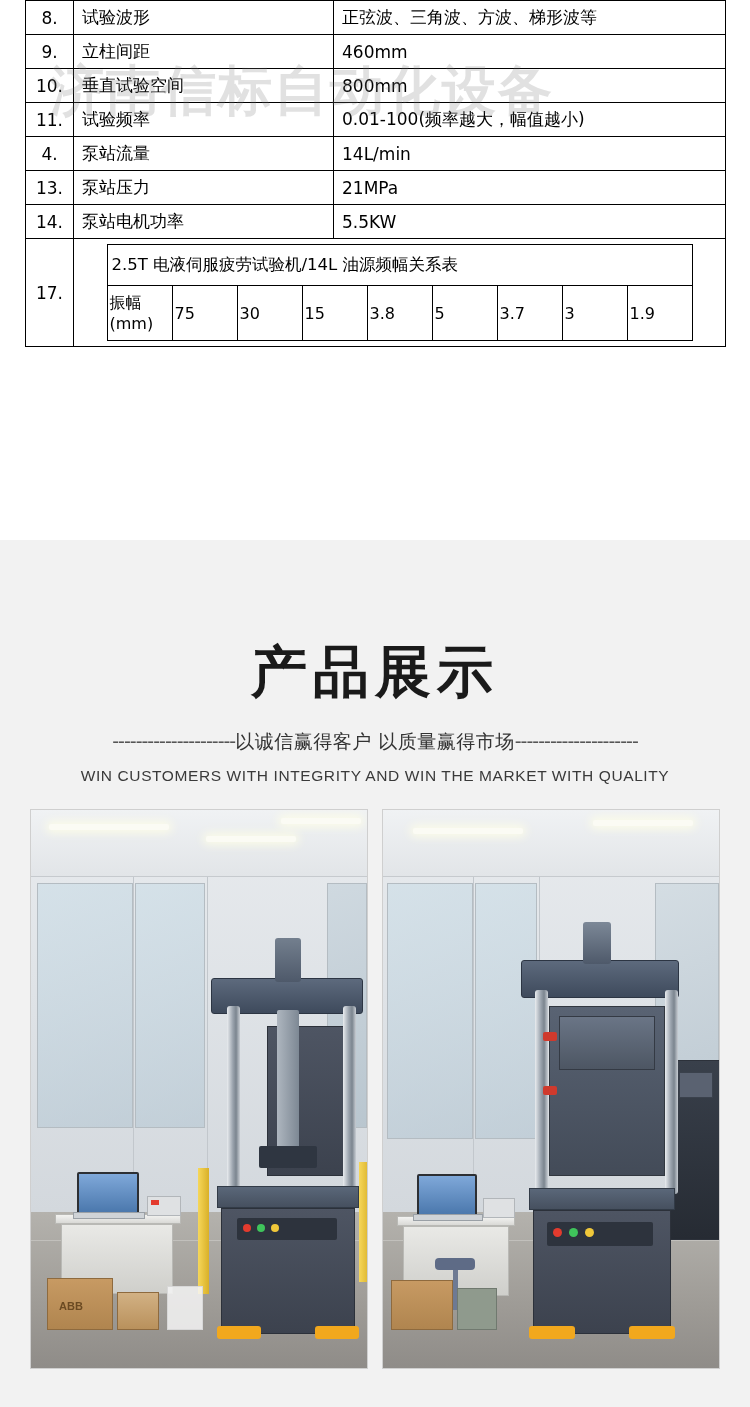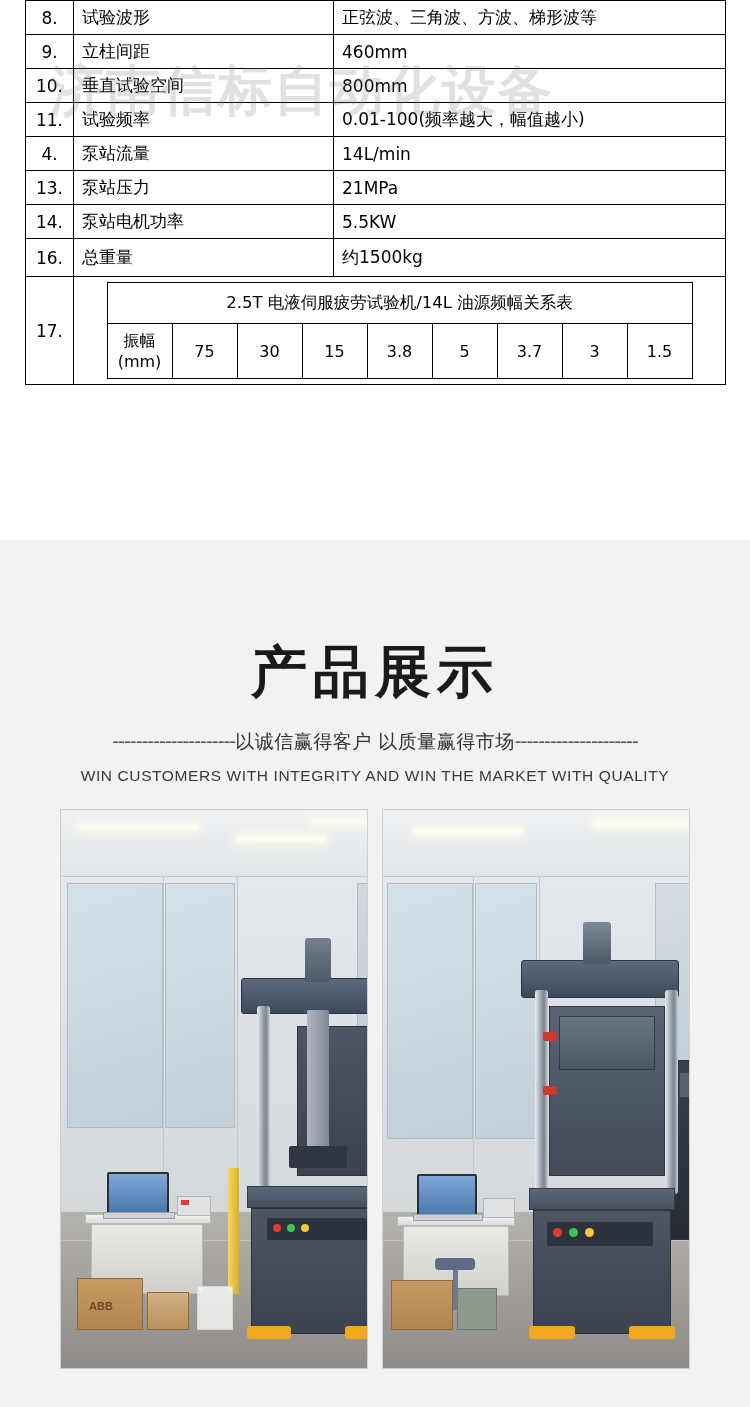--- a/index.html
+++ b/index.html
@@ -60,21 +60,21 @@
   }
   table.nested {
     border-collapse: collapse;
     table-layout: fixed;
     width: 586px;
     margin: 0 auto;
   }
   table.nested td {
     border: 1px solid #000;
     font-size: 16px;
-    text-align: center;
+    text-align: left;
     padding: 7px 2px;
     height: 30px;
   }
   table.nested td.nested-title {
     font-size: 16.5px;
     padding: 9px 4px;
   }
   table.nested td.lbl { width: 86px; }
 
   
@@ -114,21 +114,21 @@
     margin-top: 12px;
     font-family: "Liberation Sans", sans-serif;
   }
   .photos {
     display: flex;
     justify-content: center;
     gap: 14px;
     margin-top: 24px;
   }
   .photo {
-    width: 308px;
+    width: 338px;
     height: 560px;
     border: 1px solid #cfcfcf;
     position: relative;
     overflow: hidden;
     background: #b9bcc0;
   }
 
   
   .lab-wall {
     position: absolute; left:0; top:0; right:0; height: 72%;
@@ -236,44 +236,39 @@
         </tr>
         <tr>
           <td class="col-no">13.</td>
           <td class="col-name">泵站压力</td>
           <td class="col-val">21MPa</td>
         </tr>
         <tr>
           <td class="col-no">14.</td>
           <td class="col-name">泵站电机功率</td>
           <td class="col-val">5.5KW</td>
-        </tr>
-        <tr style="height:38px;">
-          <td class="col-no">16.</td>
-          <td class="col-name">总重量</td>
-          <td class="col-val">约1500kg</td>
         </tr>
         <tr>
           <td class="col-no">17.</td>
           <td colspan="2" class="nested-wrap">
             <table class="nested">
               <tbody>
                 <tr>
                   <td class="nested-title" colspan="9">2.5T 电液伺服疲劳试验机/14L 油源频幅关系表</td>
                 </tr>
                 <tr>
                   <td class="lbl">振幅(mm)</td>
                   <td>75</td>
                   <td>30</td>
                   <td>15</td>
                   <td>3.8</td>
                   <td>5</td>
                   <td>3.7</td>
                   <td>3</td>
-                  <td>1.5</td>
+                  <td>1.9</td>
                 </tr>
               </tbody>
             </table>
           </td>
         </tr>
       </tbody>
     </table>
   </div>
 
   <div class="show-section">

